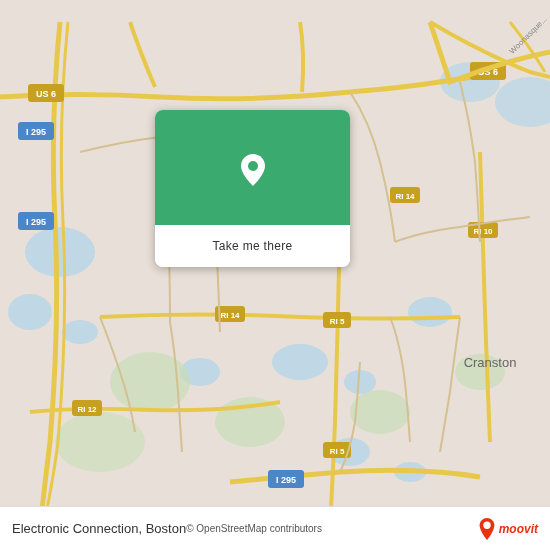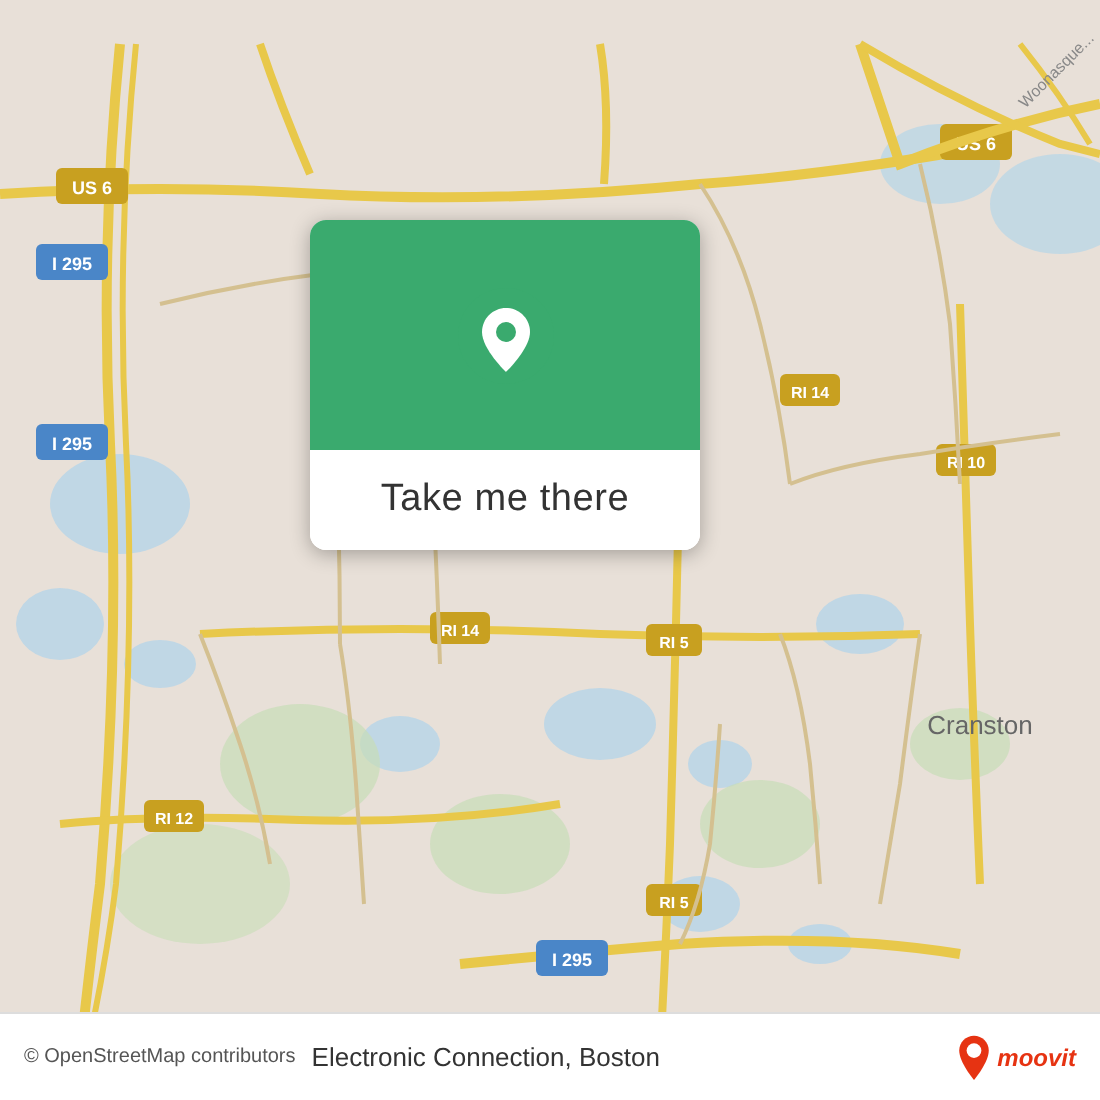--- a/index.html
+++ b/index.html
@@ -50,21 +50,21 @@
     #location-pin-icon {
       width: 48px;
       height: 48px;
     }
 
     #card-button {
       background: white;
       border: none;
       width: 100%;
       padding: 14px 0;
-      font-size: 19px;
+      font-size: 12px;
       font-weight: 500;
       color: #333;
       cursor: pointer;
       text-align: center;
       letter-spacing: 0.3px;
     }
 
     
     #bottom-bar {
       position: absolute;
@@ -207,22 +207,22 @@
         <circle cx="24" cy="24" r="24" fill="#3aaa6e"></circle>
 
         <path d="M24 10 C17.4 10 12 15.4 12 22 C12 30.5 24 42 24 42 C24 42 36 30.5 36 22 C36 15.4 30.6 10 24 10 Z" fill="white"></path>
         <circle cx="24" cy="22" r="5" fill="#3aaa6e"></circle>
       </svg>
     </div>
     <button id="card-button">Take me there</button>
   </div>
 
   <div id="bottom-bar">
+    <span id="location-label">Electronic Connection, Boston</span>
     <span id="osm-text" style="font-size:10px;color:#555;margin-right:8px;">© OpenStreetMap contributors</span>
-    <span id="location-label">Electronic Connection, Boston</span>
     <div id="moovit-logo">
 
       <svg id="moovit-pin" viewBox="0 0 20 26" xmlns="http://www.w3.org/2000/svg">
         <path d="M10 1 C5.6 1 2 4.6 2 9 C2 15.5 10 25 10 25 C10 25 18 15.5 18 9 C18 4.6 14.4 1 10 1 Z" fill="#e63312"></path>
         <circle cx="10" cy="9" r="4" fill="white"></circle>
       </svg>
       <span id="moovit-text">moovit</span>
     </div>
   </div>
 </div>

